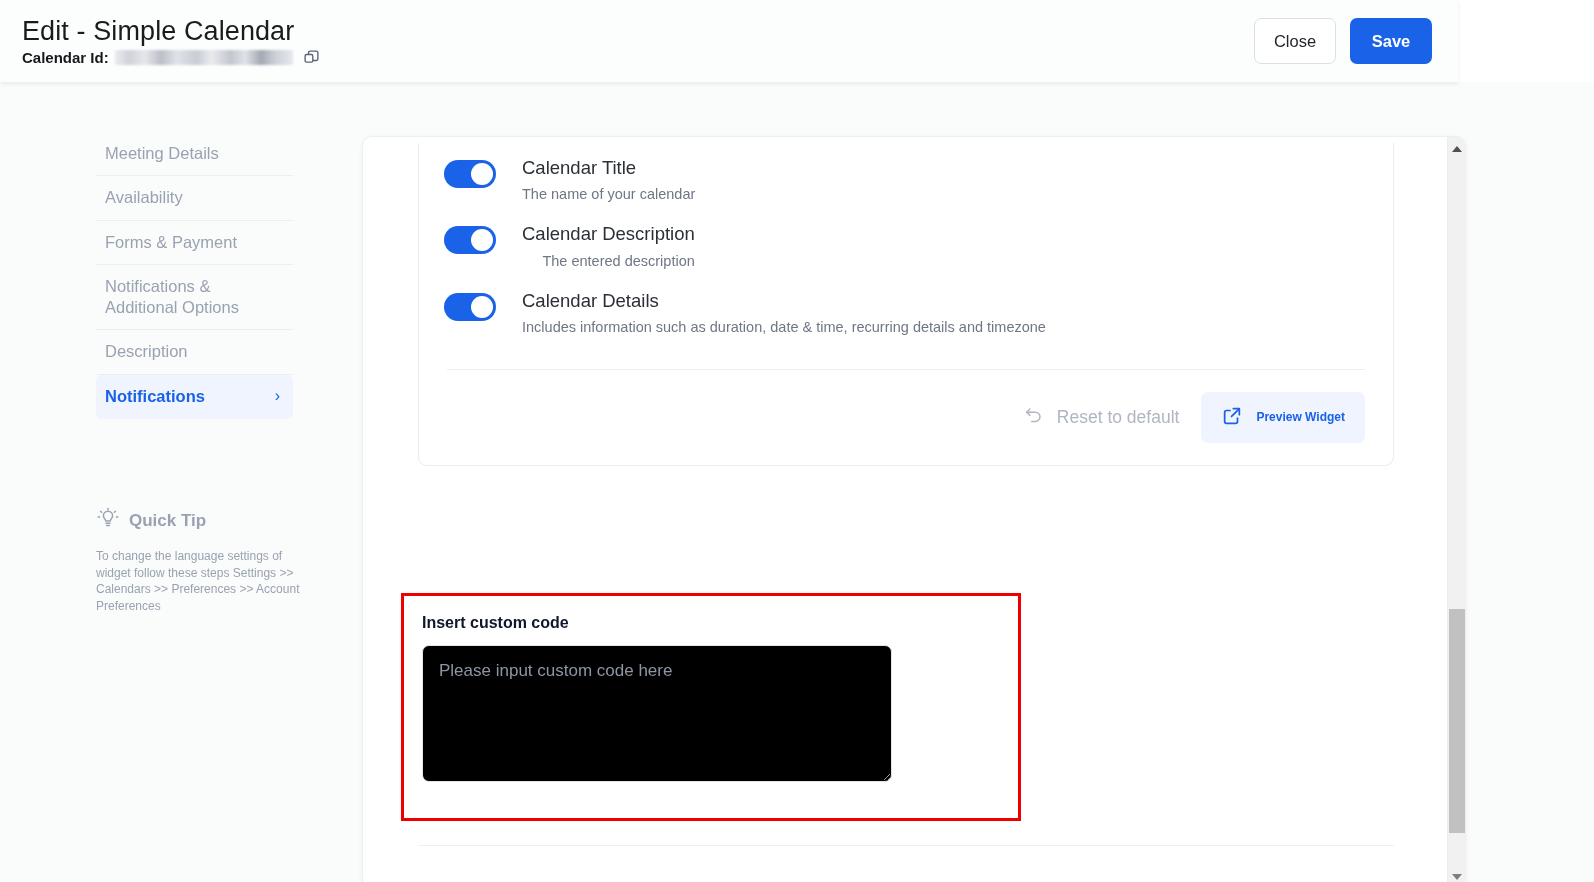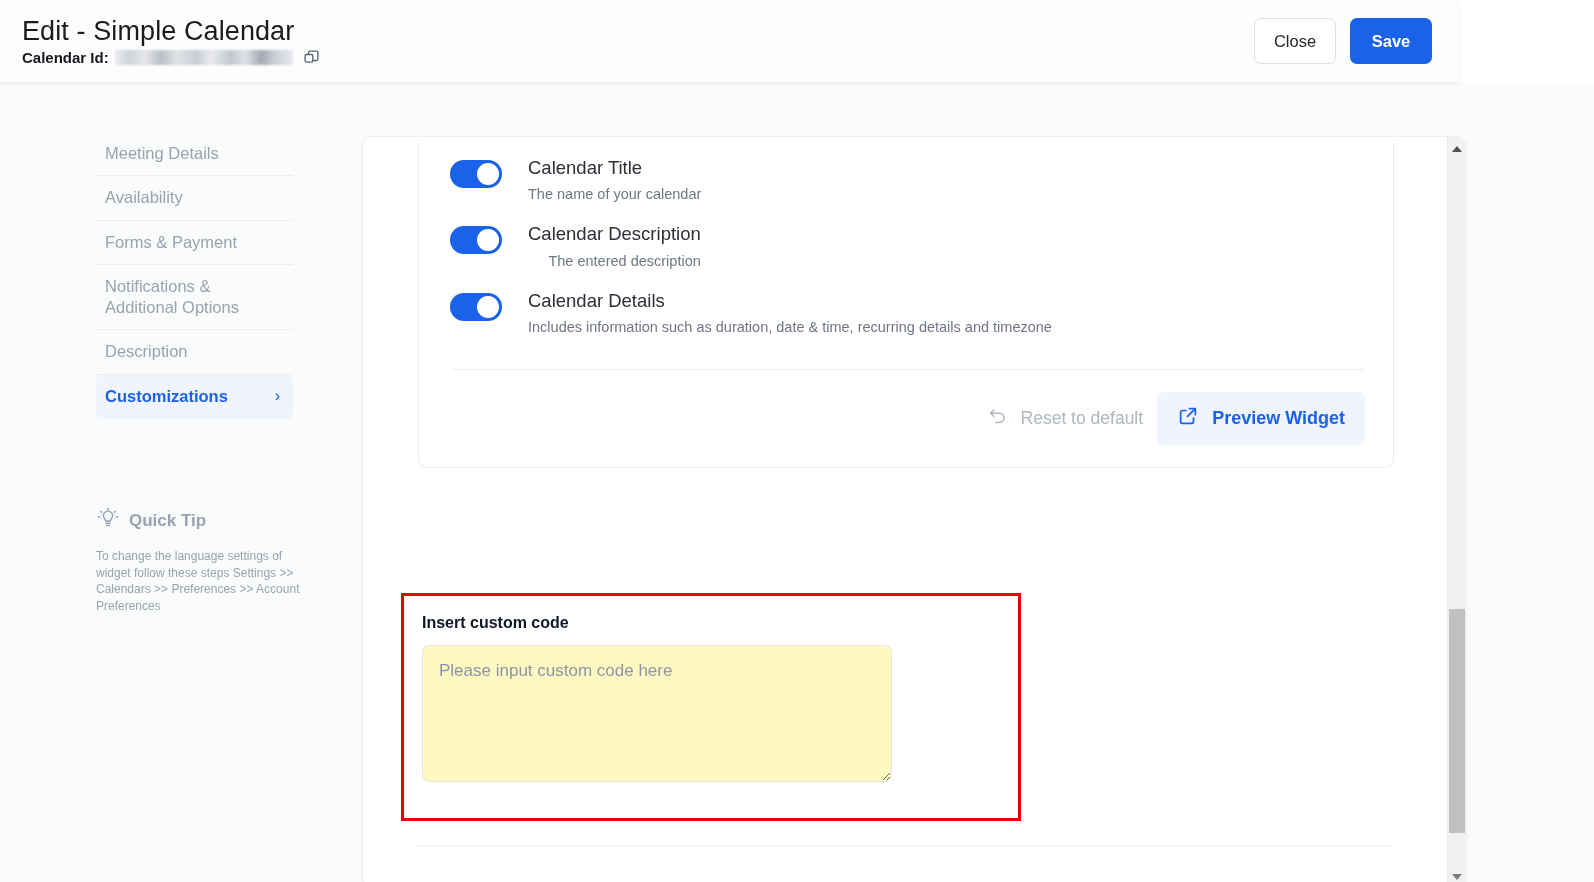--- a/index.html
+++ b/index.html
@@ -163,21 +163,21 @@
   }
 
   
   .settings-panel {
     position: absolute;
     left: 55px; top: 6px;
     width: 976px;
     border: 1px solid #ececee;
     border-top: none;
     border-radius: 0 0 9px 9px;
-    padding: 14px 0 22px 6px;
+    padding: 14px 0 22px 0;
     background: #fff;
   }
   .toggle-row { display: flex; align-items: flex-start; padding: 0 0 0 25px; margin-bottom: 20px; }
   .toggle-row:last-of-type { margin-bottom: 0; }
   .switch {
     flex: 0 0 auto;
     width: 52px; height: 28px;
     border-radius: 14px;
     background: #1a62e8;
     position: relative;
@@ -206,40 +206,40 @@
   }
   .panel-divider {
     height: 1px;
     background: #eceef1;
     margin: 33px 28px 0 28px;
   }
   .panel-actions {
     display: flex;
     align-items: center;
     justify-content: flex-end;
-    gap: 0;
+    gap: 8px;
     padding: 22px 28px 0 0;
   }
   .btn-reset {
     display: inline-flex; align-items: center; gap: 12px;
     background: transparent;
     border: none;
     color: #b0b6c0;
     font-size: 17.5px;
     font-family: "Liberation Sans", sans-serif;
     cursor: pointer;
     padding: 10px 14px;
   }
   .btn-preview {
     display: inline-flex; align-items: center; gap: 13px;
     background: #eff4fe;
     border: none;
     border-radius: 7px;
     color: #1a62e8;
-    font-size: 18px;
+    font-size: 12px;
     font-weight: 700;
     font-family: "Liberation Sans", sans-serif;
     cursor: pointer;
     padding: 13px 20px;
   }
 
   
   .custom-code-box {
     position: absolute;
     left: 38px; top: 456px;
@@ -258,21 +258,21 @@
     display: block;
     width: 470px; height: 137px;
     border: 1px solid #e3e5e8;
     border-radius: 7px;
     padding: 14px 16px;
     font-size: 17px;
     color: #7b8493;
     font-family: "Liberation Sans", sans-serif;
     resize: both;
     outline: none;
-    background: #fef9c3;
+    background: #000000;
     line-height: 1.3;
   }
   .code-textarea::placeholder { color: #8d95a3; opacity: 1; }
 
   .bottom-divider {
     position: absolute;
     left: 55px; top: 708px;
     width: 976px; height: 1px;
     background: #eeeff2;
   }
@@ -344,21 +344,21 @@
     <div class="nav-item">
       <span>Forms &amp; Payment</span>
     </div>
     <div class="nav-item">
       <span>Notifications &amp; Additional Options</span>
     </div>
     <div class="nav-item">
       <span>Description</span>
     </div>
     <div class="nav-item active">
-      <span>Customizations</span>
+      <span>Notifications</span>
       <span class="chev">›</span>
     </div>
   </div>
 
   <div class="quick-tip">
     <div class="tip-head">
       <span>
         <svg width="24" height="24" viewBox="0 0 24 24" fill="none" aria-hidden="true">
           <path d="M12 4.2c-2.6 0-4.6 2-4.6 4.5 0 1.7 1 2.8 1.7 3.7.4.5.6 1 .6 1.5h4.6c0-.5.2-1 .6-1.5.7-.9 1.7-2 1.7-3.7 0-2.5-2-4.5-4.6-4.5z" stroke="#9aa2b1" stroke-width="1.5" stroke-linejoin="round"></path>
           <path d="M10 16.3h4M10.6 18.4h2.8" stroke="#9aa2b1" stroke-width="1.5" stroke-linecap="round"></path>

